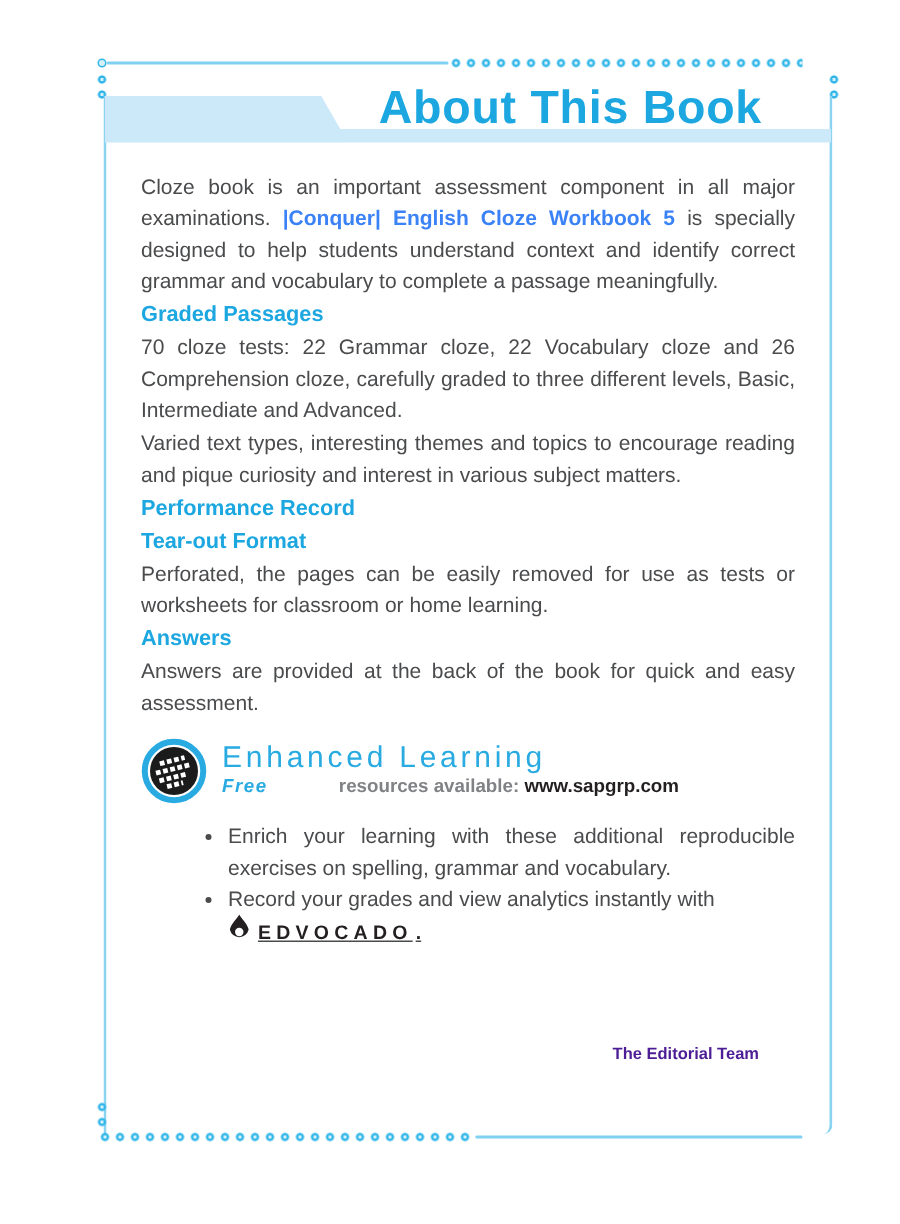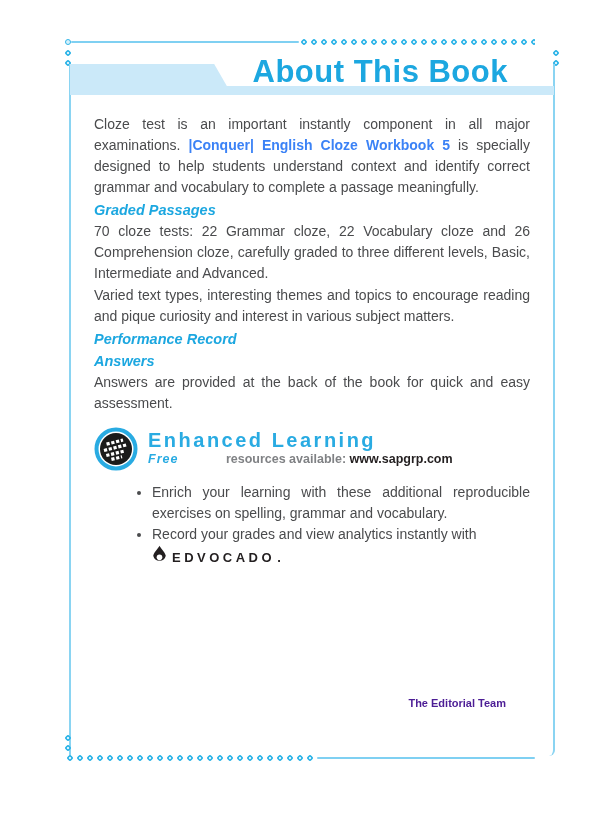--- a/index.html
+++ b/index.html
@@ -68,43 +68,42 @@
   
   .content {
     position:absolute; left:82px; top:114px; width:436px;
     color:#4a4b4d; font-size:14px; line-height:21px; text-align:justify;
   }
   .content p { margin:0; }
   .sec { margin:0 0 1.5px; }
   .sec h3 {
     font-size:14.5px; line-height:21px; font-weight:700; color:#1ca7e0;
     text-align:left;
-    font-style:italic;
   }
   .brand { color:#3b82f6; font-weight:700; }
 
   
   .enhanced { margin-top:13px; display:flex; align-items:flex-start; gap:10px; }
   .enhanced-text { padding-top:2px; }
   .enhanced-heading {
-    font-size:20px; line-height:22px; font-weight:700; letter-spacing:2.5px;
+    font-size:20px; line-height:22px; font-weight:400; letter-spacing:2.5px;
     color:#29abe2; text-align:left;
   }
   .enhanced-sub { font-size:12.5px; line-height:15px; text-align:left; margin-top:1px; }
   .free-label { color:#29abe2; font-style:italic; font-weight:700; letter-spacing:1px; }
   .resources-label { color:#808285; font-weight:700;padding-left:44px; }
   .sap-url { color:#231f20; font-weight:700; }
 
   ul.enhanced-bullets {
     margin:5px 0 0; padding-left:58px; list-style:disc; text-align:justify;
   }
   ul.enhanced-bullets li { margin:0; }
 
   .edvocado-line {
-    display:flex; align-items:center; gap:5px; margin-top:2px; height:20px;
+    display:flex; align-items:center; gap:5px; margin-top:2px; height:20px;text-decoration:underline;
   }
   .edvocado-name {
     font-size:13px; font-weight:700; letter-spacing:3.5px; color:#231f20;
   }
   .edvocado-suffix { font-size:13px; font-weight:700; color:#231f20; margin-left:-3px; }
 
   .footer-credit {
     position:absolute; right:82px; top:697px;
     font-size:11px; font-weight:700; color:#4c1d95;
   }
@@ -124,36 +123,40 @@
 
   <div class="frame"></div>
 
   <div class="banner-tab"></div>
   <div class="banner-strip"></div>
   <div class="page-title">About This Book</div>
 
   <div class="content">
 
     <div class="sec">
-      <p><span>Cloze test is an important instantly component in all major examinations. </span><span class="brand">|Conquer| English Cloze Workbook 5</span><span> is specially designed to help students understand context and identify correct grammar and vocabulary to complete a passage meaningfully.</span></p>
+      <p><span>Cloze book is an important assessment component in all major examinations. </span><span class="brand">|Conquer| English Cloze Workbook 5</span><span> is specially designed to help students understand context and identify correct grammar and vocabulary to complete a passage meaningfully.</span></p>
     </div>
 
     <div class="sec">
       <h3>Graded Passages</h3>
       <p>70 cloze tests: 22 Grammar cloze, 22 Vocabulary cloze and 26 Comprehension cloze, carefully graded to three different levels, Basic, Intermediate and Advanced.</p>
     </div>
 
     <div class="sec">
       <p>Varied text types, interesting themes and topics to encourage reading and pique curiosity and interest in various subject matters.</p>
     </div>
 
     <div class="sec">
       <h3>Performance Record</h3>
     </div>
 
+    <div class="sec">
+      <h3>Tear-out Format</h3>
+      <p>Perforated, the pages can be easily removed for use as tests or worksheets for classroom or home learning.</p>
+    </div>
 
     <div class="sec">
       <h3>Answers</h3>
       <p>Answers are provided at the back of the book for quick and easy assessment.</p>
     </div>
 
     <div class="enhanced">
       <span>
         <svg width="44" height="44" viewBox="0 0 44 44">
           <circle cx="22" cy="22" r="19.5" fill="#ffffff" stroke="#29abe2" stroke-width="4"></circle>

